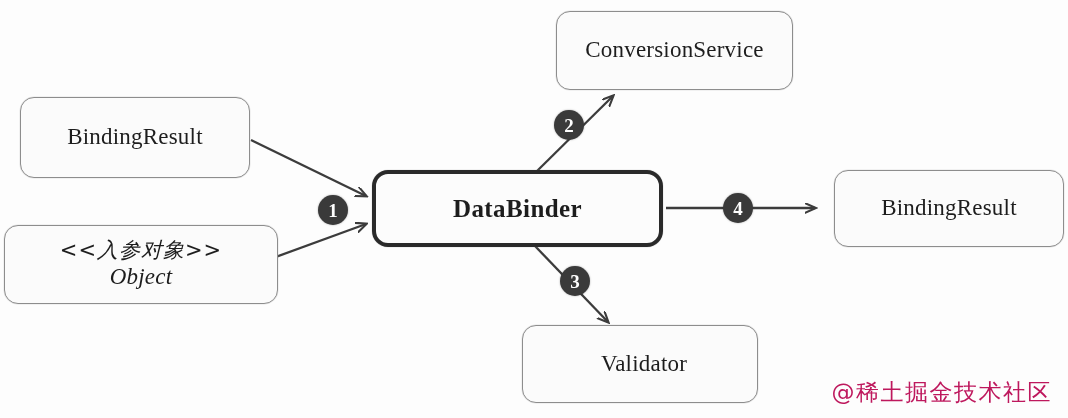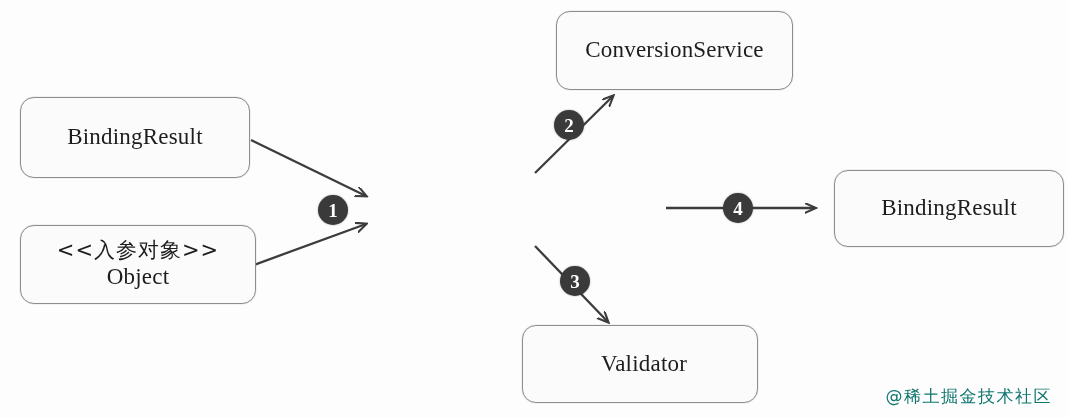--- a/index.html
+++ b/index.html
@@ -84,22 +84,22 @@
     line-height: 1;
     box-shadow: 0 0 2px rgba(0,0,0,.35);
   }
 
   
   #watermark {
     position: absolute;
     right: 16px;
     bottom: 10px;
     font-family: "DejaVu Sans", "Liberation Sans", sans-serif;
-    font-size: 17px;
-    color: #0f766e;
+    font-size: 23px;
+    color: #be185d;
     letter-spacing: 1.5px;
     white-space: nowrap;
     user-select: none;
     margin-top: 23px;
   }
 </style>
 </head>
 <body>
 
 <div id="canvas">
@@ -119,25 +119,28 @@
 
     <path d="M535,246 L608,322" fill="none" stroke="#3c3c3c" stroke-width="2.3" marker-end="url(#ah)"></path>
 
     <path d="M666,208 L815,208" fill="none" stroke="#3c3c3c" stroke-width="2.3" marker-end="url(#ah)"></path>
   </svg>
 
   <div class="node" style="left:20px; top:97px; width:230px; height:81px;">
     <div class="label">BindingResult</div>
   </div>
 
-  <div class="node" style="left:20px; top:225px; width:236px; height:79px;">
+  <div class="node" style="left:4px; top:225px; width:274px; height:79px;font-style:italic;">
     <div class="label cjk">&lt;&lt;入参对象&gt;&gt;</div>
     <div class="label">Object</div>
   </div>
 
+  <div class="node primary" style="left:372px; top:170px; width:291px; height:77px;">
+    <div class="label">DataBinder</div>
+  </div>
 
   <div class="node" style="left:556px; top:11px; width:237px; height:79px;">
     <div class="label">ConversionService</div>
   </div>
 
   <div class="node" style="left:522px; top:325px; width:236px; height:78px;padding-left:8px;">
     <div class="label">Validator</div>
   </div>
 
   <div class="node" style="left:820px; top:170px; width:230px; height:77px;margin-left:14px;">

